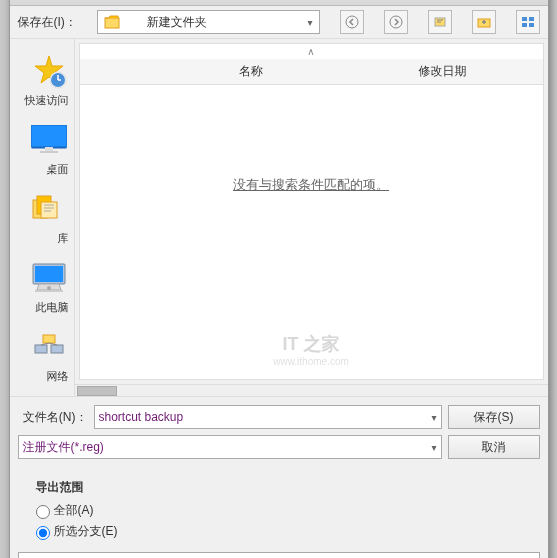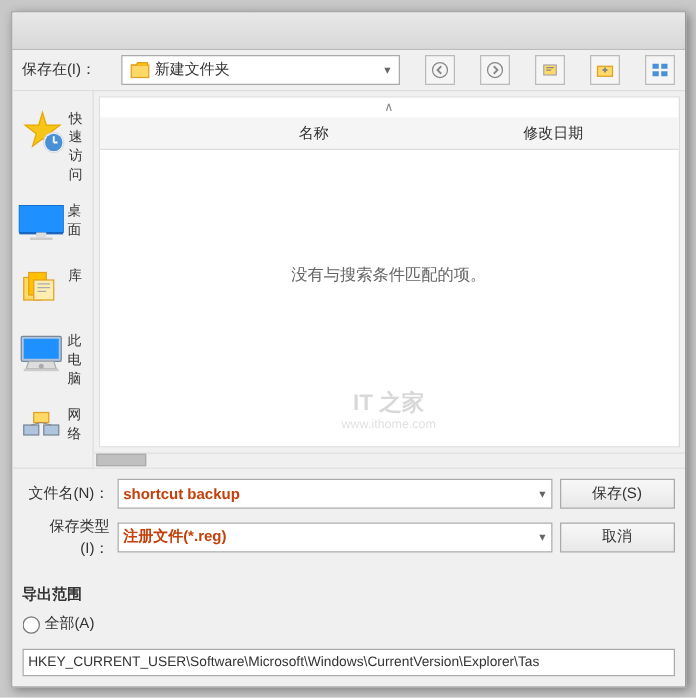--- a/index.html
+++ b/index.html
@@ -51,20 +51,21 @@
       background: white;
       display: flex;
       align-items: center;
       padding: 0 6px;
       gap: 4px;
     }
     .toolbar-address-text {
       font-size: 12px;
       color: #333;
       flex: 1;
+      margin-left: 23px;
     }
     .toolbar-address-chevron {
       font-size: 10px;
       color: #666;
     }
     .toolbar-btn {
       width: 24px;
       height: 24px;
       border: 1px solid #bbb;
       background: #f5f5f5;
@@ -85,22 +86,22 @@
       background: #f0f0f0;
       border-right: 1px solid #ddd;
       display: flex;
       flex-direction: column;
       align-items: center;
       padding: 8px 0;
       gap: 4px;
     }
     .sidebar-item {
       display: flex;
-      flex-direction: row;
-      align-items: flex-start;
+      flex-direction: column;
+      align-items: flex-end;
       width: 58px;
       padding: 4px 2px;
       cursor: pointer;
       border-radius: 2px;
     }
     .sidebar-item .icon-area {
       width: 40px;
       height: 40px;
       display: flex;
       align-items: center;
@@ -135,20 +136,21 @@
     }
     .content-header-col.name { flex: 1; }
     .content-header-col.modified { width: 120px; text-align: left; }
     .content-empty {
       display: flex;
       align-items: center;
       justify-content: center;
       height: 200px;
       color: #666;
       font-size: 13px;
+      text-decoration: underline;
     }
     .scrollbar-area {
       height: 12px;
       background: #f0f0f0;
       border-top: 1px solid #ddd;
       display: flex;
       align-items: center;
     }
     .scrollbar-thumb {
       height: 10px;
@@ -182,25 +184,24 @@
       border: 1px solid #aaa;
       background: white;
       display: flex;
       align-items: center;
       padding: 0 4px;
       gap: 4px;
     }
     .form-input-text {
       flex: 1;
       font-size: 12px;
-      color: #c2410c;
+      color: #701a75;
       border: none;
       outline: none;
       background: transparent;
-      font-weight: bold;
     }
     .form-input-chevron {
       font-size: 10px;
       color: #666;
       cursor: pointer;
     }
     .form-btn {
       width: 92px;
       height: 24px;
       border: 1px solid #aaa;
@@ -209,20 +210,21 @@
       color: #333;
       cursor: pointer;
       display: flex;
       align-items: center;
       justify-content: center;
     }
 
     .export-range {
       padding: 6px 8px 4px;
       background: #f0f0f0;
+      margin-left: 18px;
     }
     .export-range-title {
       font-size: 12px;
       color: #333;
       margin-bottom: 6px;
       font-weight: bold;
     }
     .radio-row {
       display: flex;
       align-items: flex-end;
@@ -419,33 +421,36 @@
     <div class="form-row">
       <span class="form-label">文件名(N)：</span>
       <div class="form-input-wrap">
         <input class="form-input-text" type="text" value="shortcut backup" style="">
         <span class="form-input-chevron">▾</span>
       </div>
       <button class="form-btn">保存(S)</button>
     </div>
 
     <div class="form-row">
-      <span class="form-label">保存类型(I)：</span>
       <div class="form-input-wrap">
         <span class="form-input-text">注册文件(*.reg)</span>
         <span class="form-input-chevron">▾</span>
       </div>
       <button class="form-btn">取消</button>
     </div>
   </div>
 
   <div class="export-range">
     <div class="export-range-title">导出范围</div>
     <div class="radio-row">
       <input type="radio" class="radio-input" name="export-range" style="">
       <span class="radio-label">全部(A)</span>
     </div>
+    <div class="radio-row">
+      <input type="radio" class="radio-input" name="export-range" checked="" style="">
+      <span class="radio-label">所选分支(E)</span>
+    </div>
   </div>
 
   <div class="path-input-row">
     <input class="path-input" type="text" value="HKEY_CURRENT_USER\Software\Microsoft\Windows\CurrentVersion\Explorer\Tas" style="">
   </div>
 </div>
 
 </body></html>

